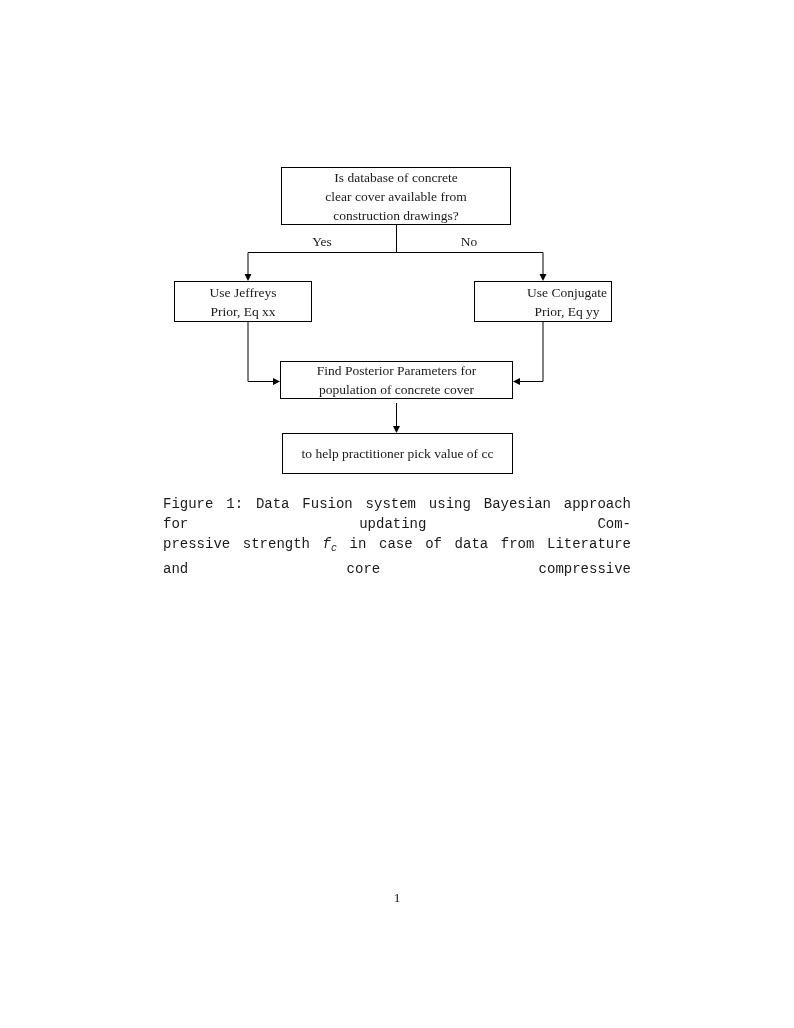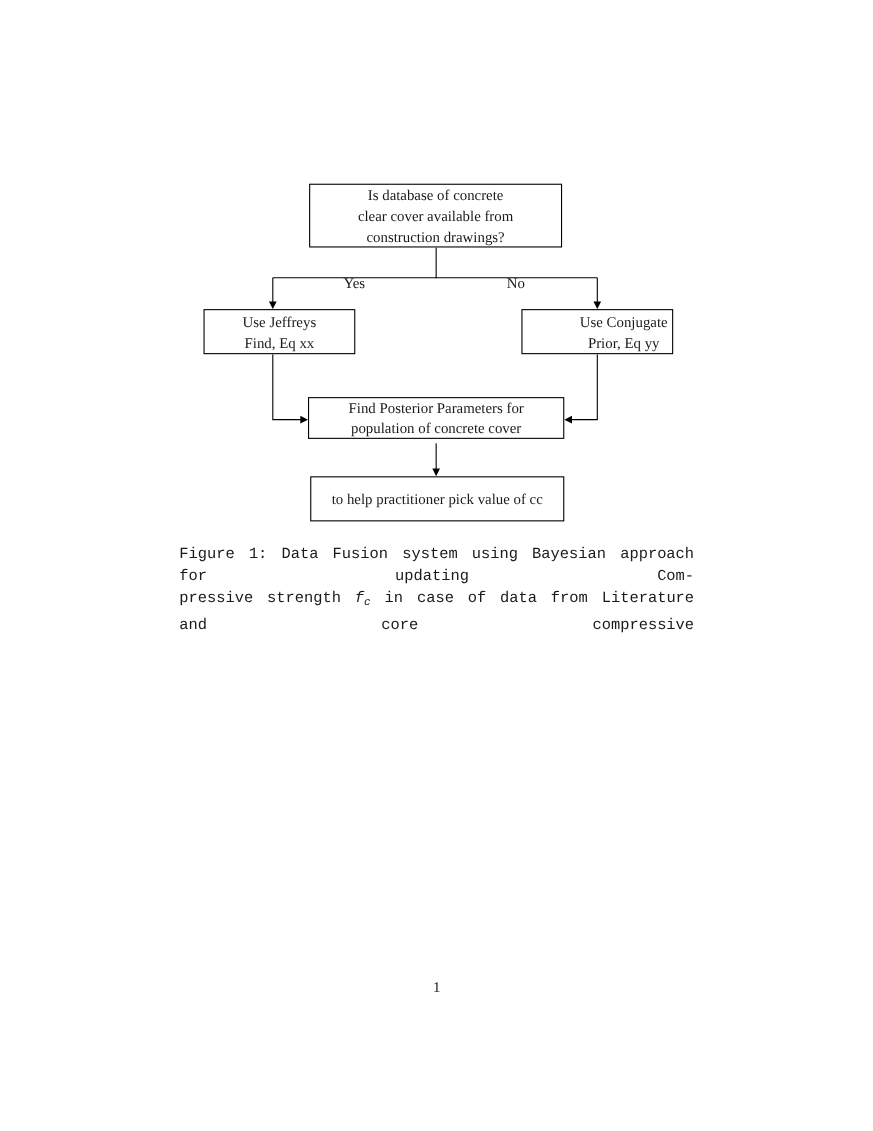--- a/index.html
+++ b/index.html
@@ -31,32 +31,31 @@
     display: flex;
     flex-direction: column;
     align-items: center;
     justify-content: center;
     text-align: center;
     font-size: 13.5px;
     line-height: 19px;
     color: #1a1a1a;
   }
   .box-decision   { left: 281px; top: 167px; width: 230px; height: 58px; }
-  .box-jeffreys   { left: 185px; top: 281px; width: 138px; height: 41px; }
+  .box-jeffreys   { left: 174px; top: 281px; width: 138px; height: 41px; }
   .box-conjugate  { left: 474px; top: 281px; width: 138px; height: 41px; padding-left: 48px; }
   .box-posterior  { left: 280px; top: 361px; width: 233px; height: 38px; }
   .box-plot       { left: 282px; top: 433px; width: 231px; height: 41px; }
   .branch-label {
     position: absolute;
     font-size: 13.5px;
     line-height: 16px;
     color: #1a1a1a;
     text-align: center;
     width: 40px;
-    margin-top: 16px;
   }
   .label-yes { left: 302px; top: 234px; }
   .label-no  { left: 449px; top: 234px; }
   .caption {
     position: absolute;
     left: 163px;
     top: 494px;
     width: 468px;
     font-size: 14px;
     line-height: 20px;
@@ -123,21 +122,21 @@
     <div>Is database of concrete</div>
     <div>clear cover available from</div>
     <div>construction drawings?</div>
   </div>
 
   <div class="branch-label label-yes">Yes</div>
   <div class="branch-label label-no">No</div>
 
   <div class="fc-box box-jeffreys">
     <div>Use Jeffreys</div>
-    <div>Find, Eq xx</div>
+    <div>Prior, Eq xx</div>
   </div>
 
   <div class="fc-box box-conjugate">
     <div>Use Conjugate</div>
     <div>Prior, Eq yy</div>
   </div>
 
   <div class="fc-box box-posterior">
     <div>Find Posterior Parameters for</div>
     <div>population of concrete cover</div>

